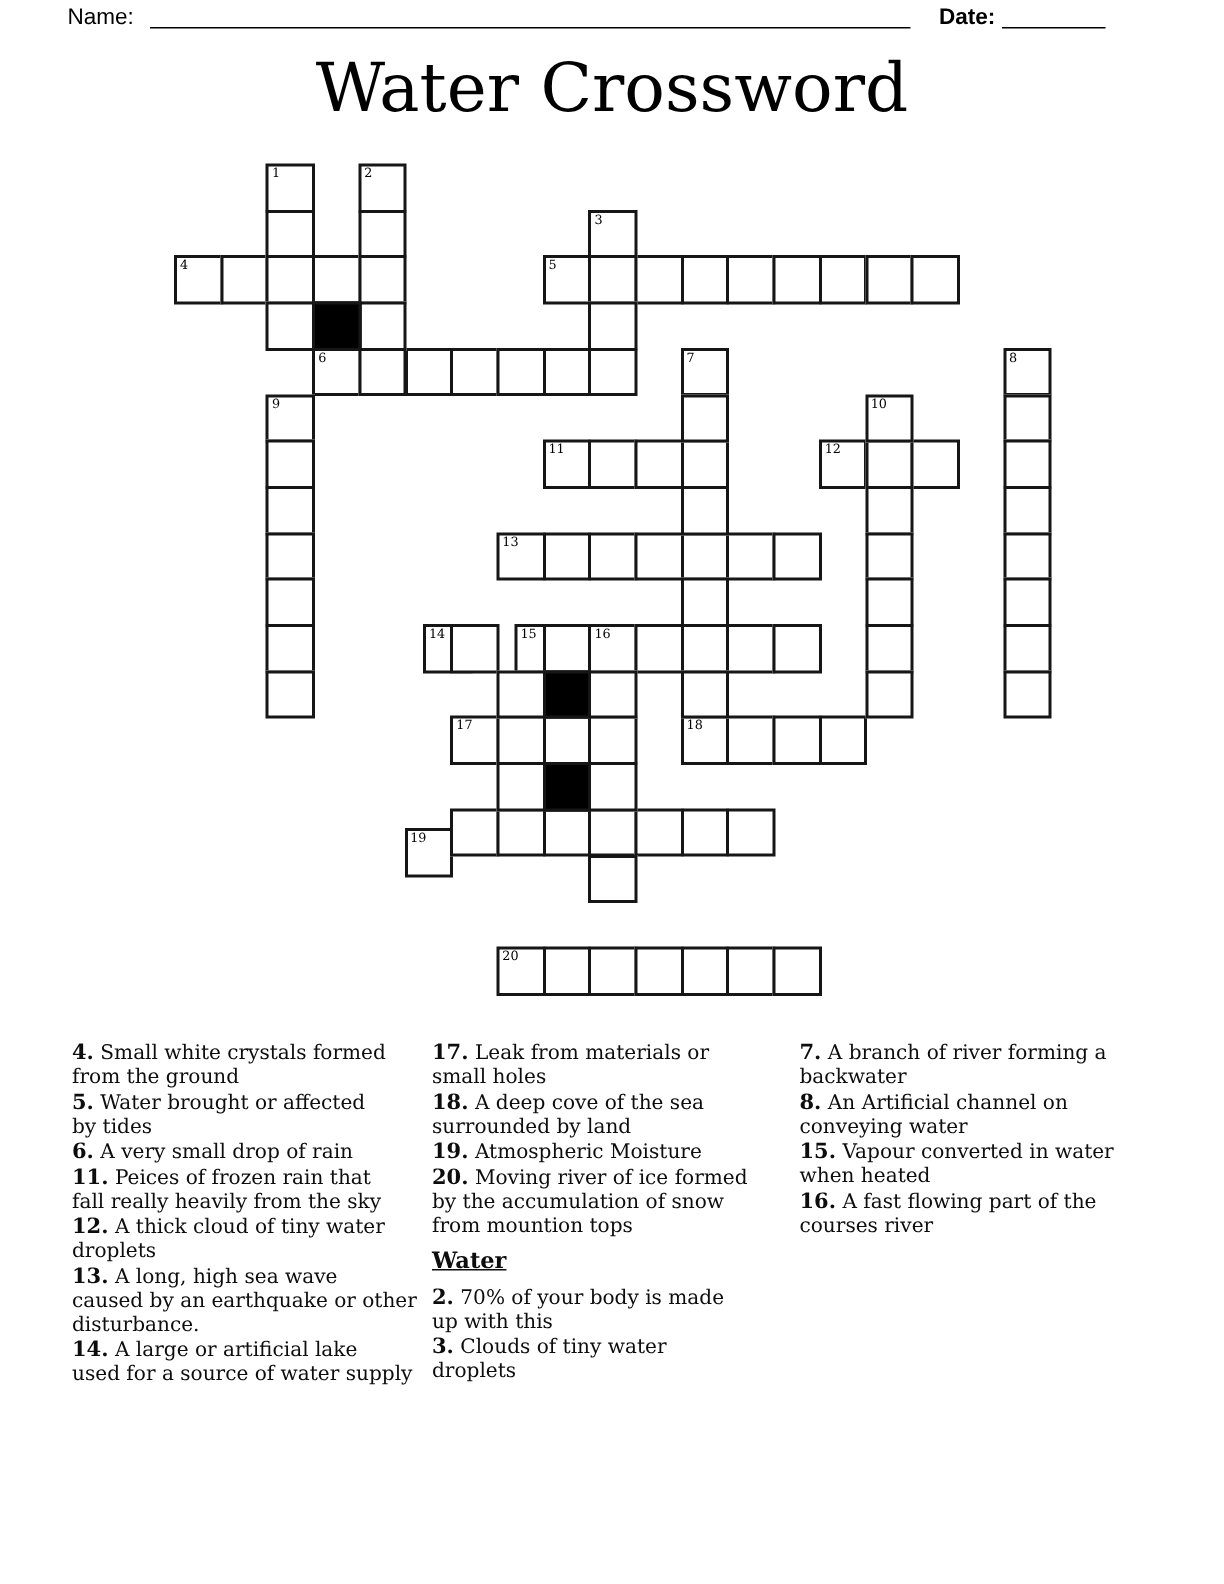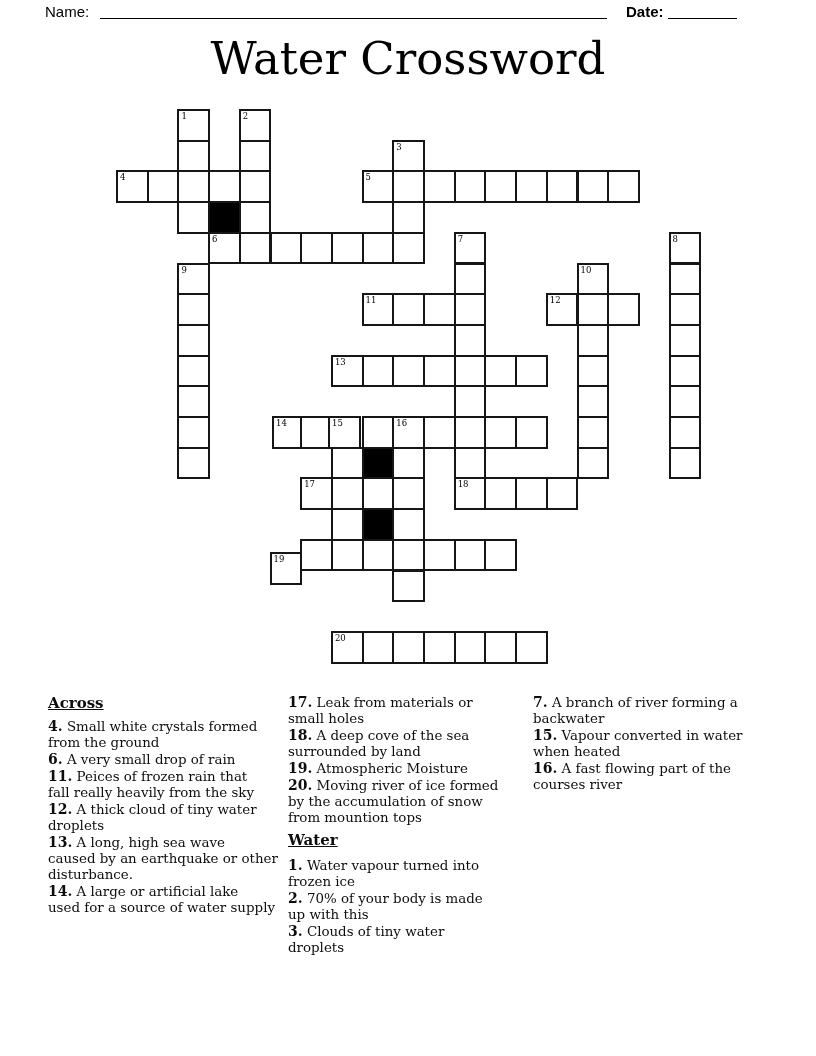--- a/index.html
+++ b/index.html
@@ -71,25 +71,25 @@
     <div class="cell" style="left: 491.2px; top: 184.2px;"></div>
     <div class="cell" style="left: 214.9px; top: 245.6px;">
       <span class="cellnum">13</span>
     </div>
     <div class="cell" style="left: 245.6px; top: 245.6px;"></div>
     <div class="cell" style="left: 276.3px; top: 245.6px;"></div>
     <div class="cell" style="left: 307px; top: 245.6px;"></div>
     <div class="cell" style="left: 337.7px; top: 245.6px;"></div>
     <div class="cell" style="left: 368.4px; top: 245.6px;"></div>
     <div class="cell" style="left: 399.1px; top: 245.6px;"></div>
-    <div class="cell" style="left: 156px; top: 307px;">
+    <div class="cell" style="left: 166px; top: 307px;">
       <span class="cellnum">14</span>
     </div>
     <div class="cell" style="left: 184.2px; top: 307px;"></div>
-    <div class="cell" style="left: 212px; top: 307px;">
+    <div class="cell" style="left: 227px; top: 307px;">
       <span class="cellnum">15</span>
     </div>
     <div class="cell" style="left: 245.6px; top: 307px;"></div>
     <div class="cell" style="left: 276.3px; top: 307px;">
       <span class="cellnum">16</span>
     </div>
     <div class="cell" style="left: 307px; top: 307px;"></div>
     <div class="cell" style="left: 337.7px; top: 307px;"></div>
     <div class="cell" style="left: 368.4px; top: 307px;"></div>
     <div class="cell" style="left: 399.1px; top: 307px;"></div>
@@ -177,36 +177,36 @@
     <div class="cell" style="left: 276.3px; top: 337.7px;"></div>
     <div class="cell" style="left: 276.3px; top: 399.1px;"></div>
     <div class="cell" style="left: 276.3px; top: 460.5px;"></div>
     <div class="cell black" style="left: 92.1px; top: 92.1px;"></div>
     <div class="cell black" style="left: 245.6px; top: 337.7px;"></div>
     <div class="cell black" style="left: 245.6px; top: 399.1px;"></div>
   </div>
 
 <div id="clues">
     <div class="clue-col" style="left: 48px; width: 238px;">
-      <div class="clue-header">Across</div>
       <p class="clue"><b>4.</b> Small white crystals formed<br>from the ground</p>
+      <p class="clue"><b>5.</b> Water brought or affected<br>by tides</p>
       <p class="clue"><b>6.</b> A very small drop of rain</p>
       <p class="clue"><b>11.</b> Peices of frozen rain that<br>fall really heavily from the sky</p>
       <p class="clue"><b>12.</b> A thick cloud of tiny water<br>droplets</p>
       <p class="clue"><b>13.</b> A long, high sea wave<br>caused by an earthquake or other<br>disturbance.</p>
       <p class="clue"><b>14.</b> A large or artificial lake<br>used for a source of water supply</p>
     </div>
     <div class="clue-col" style="left: 288px; width: 242px;">
       <p class="clue"><b>17.</b> Leak from materials or<br>small holes</p>
       <p class="clue"><b>18.</b> A deep cove of the sea<br>surrounded by land</p>
       <p class="clue"><b>19.</b> Atmospheric Moisture</p>
       <p class="clue"><b>20.</b> Moving river of ice formed<br>by the accumulation of snow<br>from mountion tops</p>
       <div class="clue-header down">Water</div>
-      <p class="clue"><b>1.</b> Water vapour turned into<br>frozen ice</p>
       <p class="clue"><b>2.</b> 70% of your body is made<br>up with this</p>
       <p class="clue"><b>3.</b> Clouds of tiny water<br>droplets</p>
     </div>
     <div class="clue-col" style="left: 533px; width: 252px;">
       <p class="clue"><b>7.</b> A branch of river forming a<br>backwater</p>
+      <p class="clue"><b>8.</b> An Artificial channel on<br>conveying water</p>
       <p class="clue"><b>15.</b> Vapour converted in water<br>when heated</p>
       <p class="clue"><b>16.</b> A fast flowing part of the<br>courses river</p>
     </div>
   </div>
 
 </body></html>

